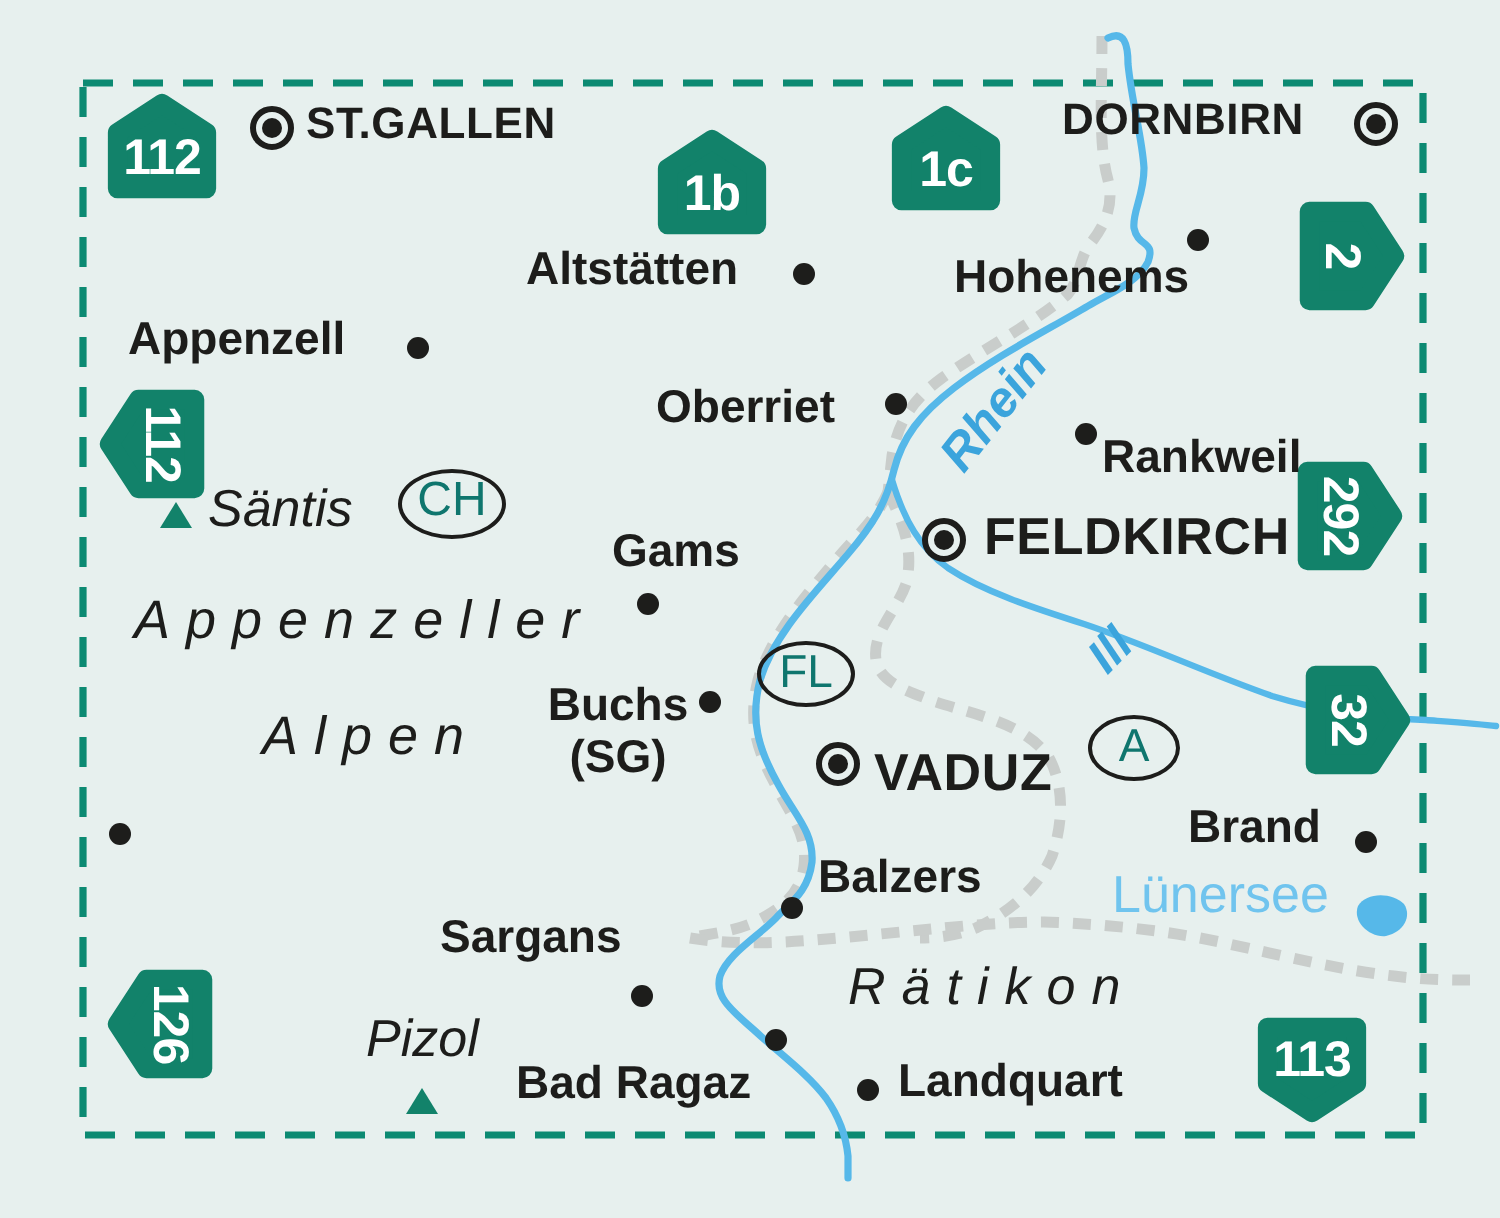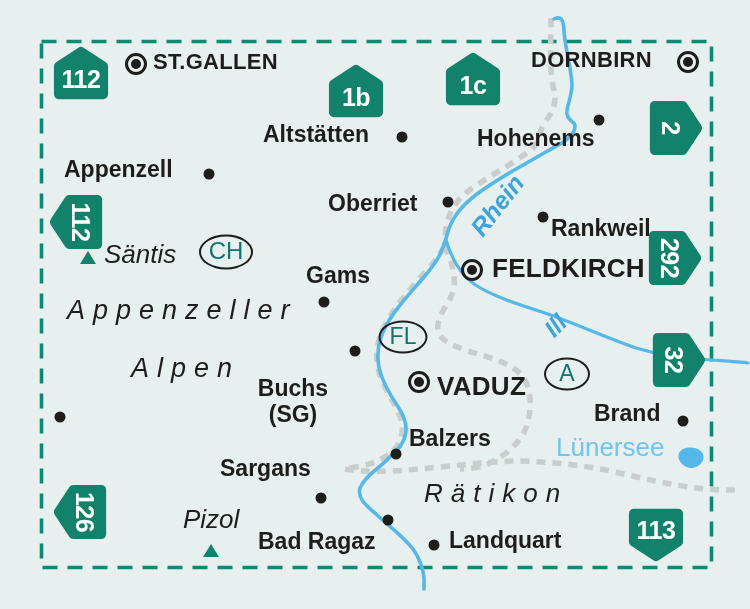--- a/index.html
+++ b/index.html
@@ -176,21 +176,21 @@
   <div class="lbl capital-name" style="left:531px;top:48px;">DORNBIRN</div>
   <div class="lbl capital-name" style="left:492px;top:254px;font-size:26px;">FELDKIRCH</div>
   <div class="lbl capital-name" style="left:437px;top:372px;font-size:26px;">VADUZ</div>
 
   <div class="lbl" style="left:263px;top:122px;">Altstätten</div>
   <div class="lbl" style="left:64px;top:157px;">Appenzell</div>
   <div class="lbl" style="left:477px;top:126px;">Hohenems</div>
   <div class="lbl" style="left:551px;top:183px;margin-top:33px;">Rankweil</div>
   <div class="lbl" style="left:328px;top:191px;">Oberriet</div>
   <div class="lbl" style="left:306px;top:263px;">Gams</div>
-  <div class="lbl center-block" style="left:241px;top:340px;width:104px;margin-top:36px;">
+  <div class="lbl center-block" style="left:257px;top:340px;width:104px;">
     <span style="display:block;">Buchs</span>
     <span style="display:block;">(SG)</span>
   </div>
   <div class="lbl" style="left:594px;top:401px;">Brand</div>
   <div class="lbl" style="left:409px;top:426px;">Balzers</div>
   <div class="lbl" style="left:220px;top:456px;">Sargans</div>
   <div class="lbl" style="left:258px;top:529px;">Bad Ragaz</div>
   <div class="lbl" style="left:449px;top:528px;">Landquart</div>
 
   <div class="lbl region" style="left:67px;top:295px;">Appenzeller</div>

